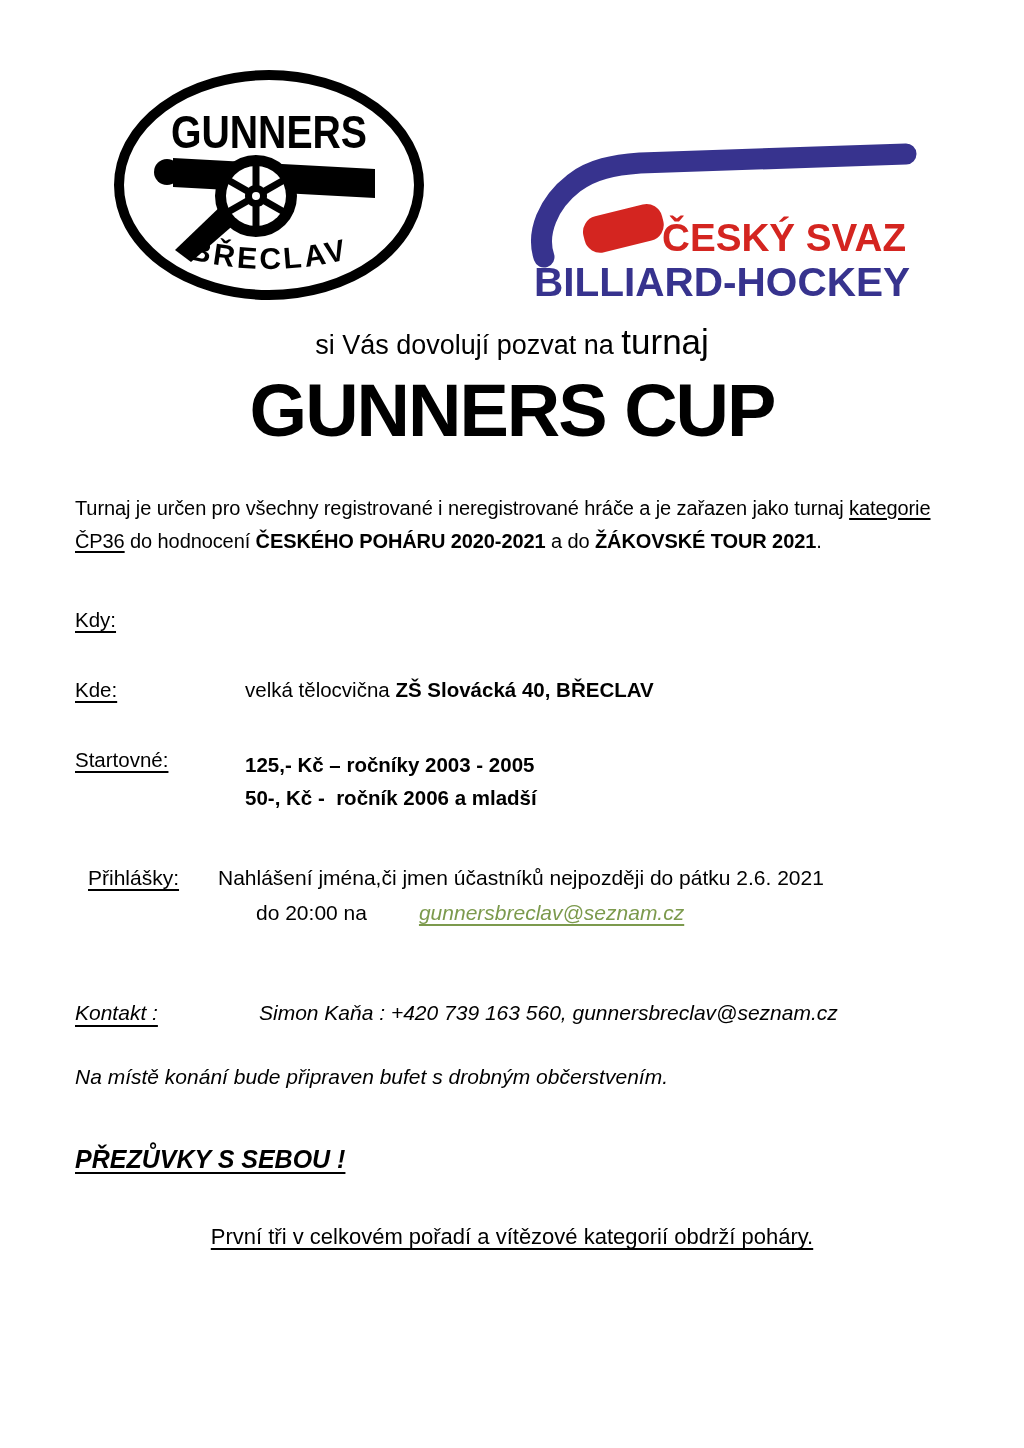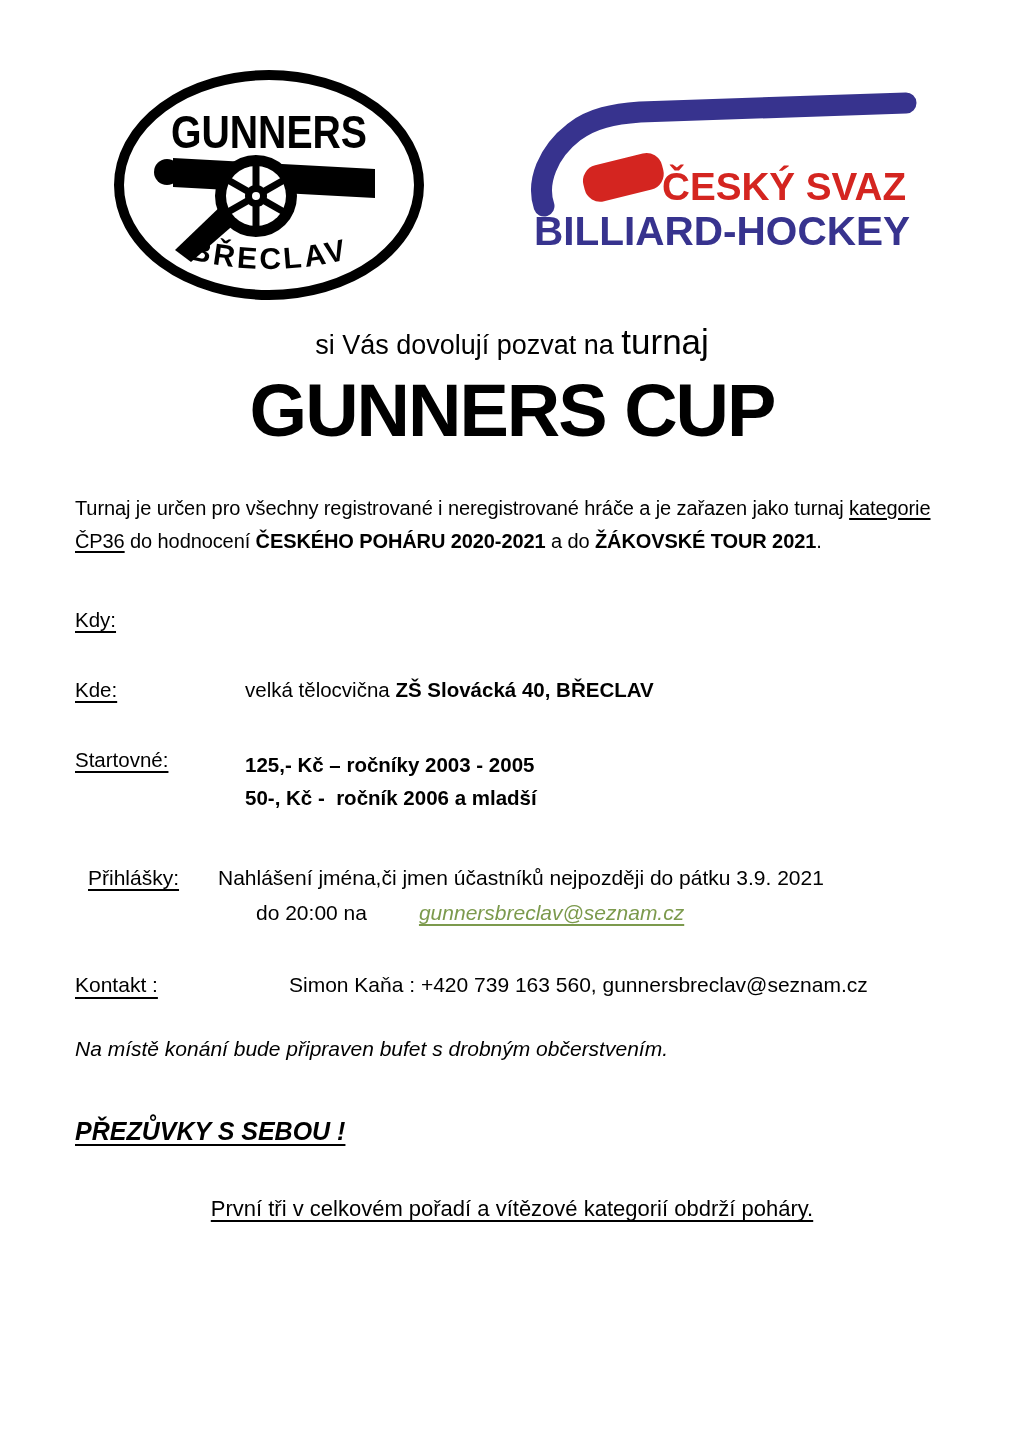--- a/index.html
+++ b/index.html
@@ -9,21 +9,21 @@
     height: 1448px;
     background: #ffffff;
     color: #000000;
     font-family: "Liberation Sans", sans-serif;
     padding: 68px 75px 0 75px;
     position: relative;
     overflow: hidden;
   }
 
   
-  .logos { display: flex; align-items: flex-start; height: 238px; }
+  .logos { display: flex; align-items: flex-end; height: 238px; }
   .gunners-logo { width: 332px; height: 238px; margin-left: 28px; flex: none; }
   .csbh-logo { width: 390px; height: 165px; margin-left: 93px; margin-top: 22px; flex: none; }
   .logo-text-gunners { font-family: "Liberation Sans", sans-serif; font-weight: bold; }
 
   
   .invite { text-align: center; font-size: 27px; margin-top: 16px; letter-spacing: 0; }
   .invite-big { font-size: 35px; margin-top: 17px; }
   .title {
     text-align: center;
     font-size: 74px;
@@ -55,21 +55,21 @@
   }
   .reg-line2 { margin-left: 38px; margin-top: 11px; }
   .email-link {
     margin-left: 52px;
     color: #7c9a4d;
     font-style: italic;
     text-decoration: underline;
     text-underline-offset: 4px;
   }
 
-  .contact-row { margin-top: 48px; font-size: 21px; gap: 30px; }
+  .contact-row { margin-top: 76px; font-style: italic; font-size: 21px; }
   .contact-row .row-label { text-underline-offset: 5px; }
   .contact-value { padding-left: 14px; }
 
   .buffet { margin-top: 40px; font-style: italic; font-size: 21px; }
 
   .shoes {
     margin-top: 56px;
     text-align: left;
     font-weight: bold;
     font-style: italic;
@@ -144,21 +144,21 @@
     <div><span class="row-label">Startovné:</span></div>
     <div>
       <div class="fee-line">125,- Kč – ročníky 2003 - 2005</div>
       <div class="fee-line">50-, Kč -  ročník 2006 a mladší</div>
     </div>
   </div>
 
   <div class="row registration-row">
     <div><span class="row-label">Přihlášky:</span></div>
     <div>
-      <div>Nahlášení jména,či jmen účastníků nejpozději do pátku 3.9. 2021</div>
+      <div>Nahlášení jména,či jmen účastníků nejpozději do pátku 2.6. 2021</div>
       <div class="reg-line2"><span>do 20:00 na</span><a class="email-link" href="#">gunnersbreclav@seznam.cz</a></div>
     </div>
   </div>
 
   <div class="row contact-row">
     <div><span class="row-label">Kontakt :</span></div>
     <div class="contact-value">Simon Kaňa : +420 739 163 560, gunnersbreclav@seznam.cz</div>
   </div>
 
   <p class="buffet">Na místě konání bude připraven bufet s drobným občerstvením.</p>

